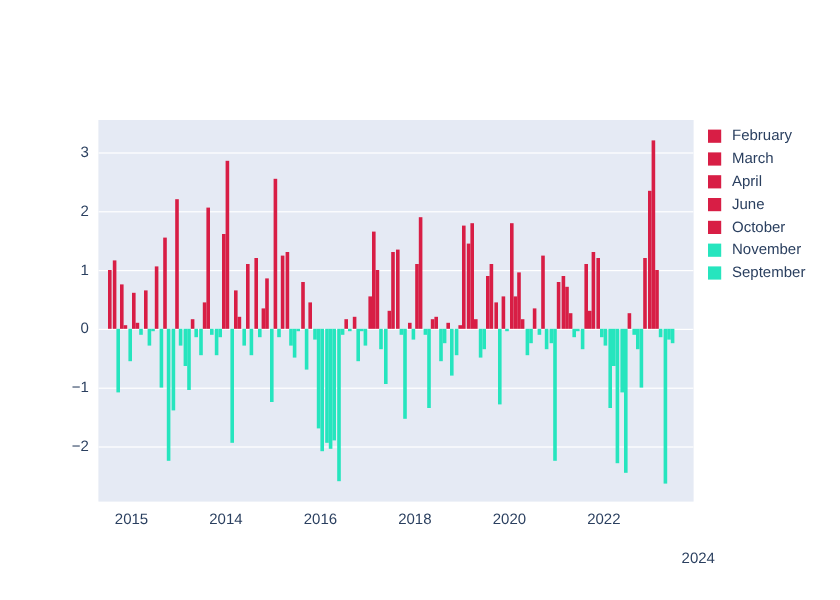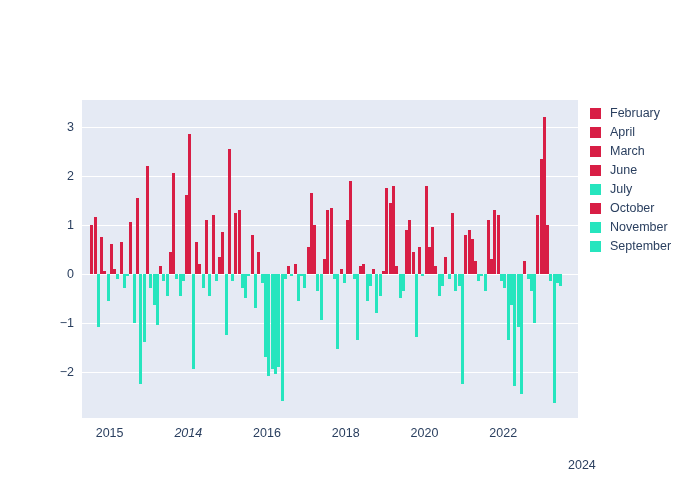--- a/index.html
+++ b/index.html
@@ -270,48 +270,44 @@
       <div class="bar" title="2023.04: 3.2" style="left: 460.6px; top: 17.1px; height: 156.6px; background: rgb(216, 30, 69);"></div>
       <div class="bar" title="2023.13: 1" style="left: 464.2px; top: 124.8px; height: 48.9px; background: rgb(216, 30, 69);"></div>
       <div class="bar" title="2023.21: -0.15" style="left: 467.3px; top: 173.7px; height: 7.3px; background: rgb(38, 229, 190);"></div>
       <div class="bar" title="2023.29: -2.65" style="left: 470.5px; top: 173.7px; height: 129.6px; background: rgb(38, 229, 190);"></div>
       <div class="bar" title="2023.38: -0.2" style="left: 474px; top: 173.7px; height: 9.8px; background: rgb(38, 229, 190);"></div>
       <div class="bar" title="2023.46: -0.25" style="left: 477.2px; top: 173.7px; height: 12.2px; background: rgb(38, 229, 190);"></div>
     </div>
 
   <div id="x-axis">
       <div class="xtick" style="left: 27.6px;">2015</div>
-      <div class="xtick" style="left: 106.3px; font-style: italic;">2014</div>
+      <div class="xtick" style="left: 106.3px;">2014</div>
       <div class="xtick" style="left: 185px;">2016</div>
       <div class="xtick" style="left: 263.7px;">2018</div>
       <div class="xtick" style="left: 342.5px;">2020</div>
       <div class="xtick" style="left: 421.2px;">2022</div>
       <div class="xtick" style="left: 499.9px; margin-top: 32px;">2024</div>
     </div>
 
   <div id="legend">
       <div class="legend-item">
         <span class="legend-swatch" style="background: rgb(216, 30, 69);"></span>
         <span class="legend-label">February</span>
       </div>
       <div class="legend-item">
         <span class="legend-swatch" style="background: rgb(216, 30, 69);"></span>
+        <span class="legend-label">March</span>
+      </div>
+      <div class="legend-item">
+        <span class="legend-swatch" style="background: rgb(216, 30, 69);"></span>
         <span class="legend-label">April</span>
       </div>
       <div class="legend-item">
         <span class="legend-swatch" style="background: rgb(216, 30, 69);"></span>
-        <span class="legend-label">March</span>
-      </div>
-      <div class="legend-item">
-        <span class="legend-swatch" style="background: rgb(216, 30, 69);"></span>
         <span class="legend-label">June</span>
-      </div>
-      <div class="legend-item">
-        <span class="legend-swatch" style="background: rgb(38, 229, 190);"></span>
-        <span class="legend-label">July</span>
       </div>
       <div class="legend-item">
         <span class="legend-swatch" style="background: rgb(216, 30, 69);"></span>
         <span class="legend-label">October</span>
       </div>
       <div class="legend-item">
         <span class="legend-swatch" style="background: rgb(38, 229, 190);"></span>
         <span class="legend-label">November</span>
       </div>
       <div class="legend-item">

